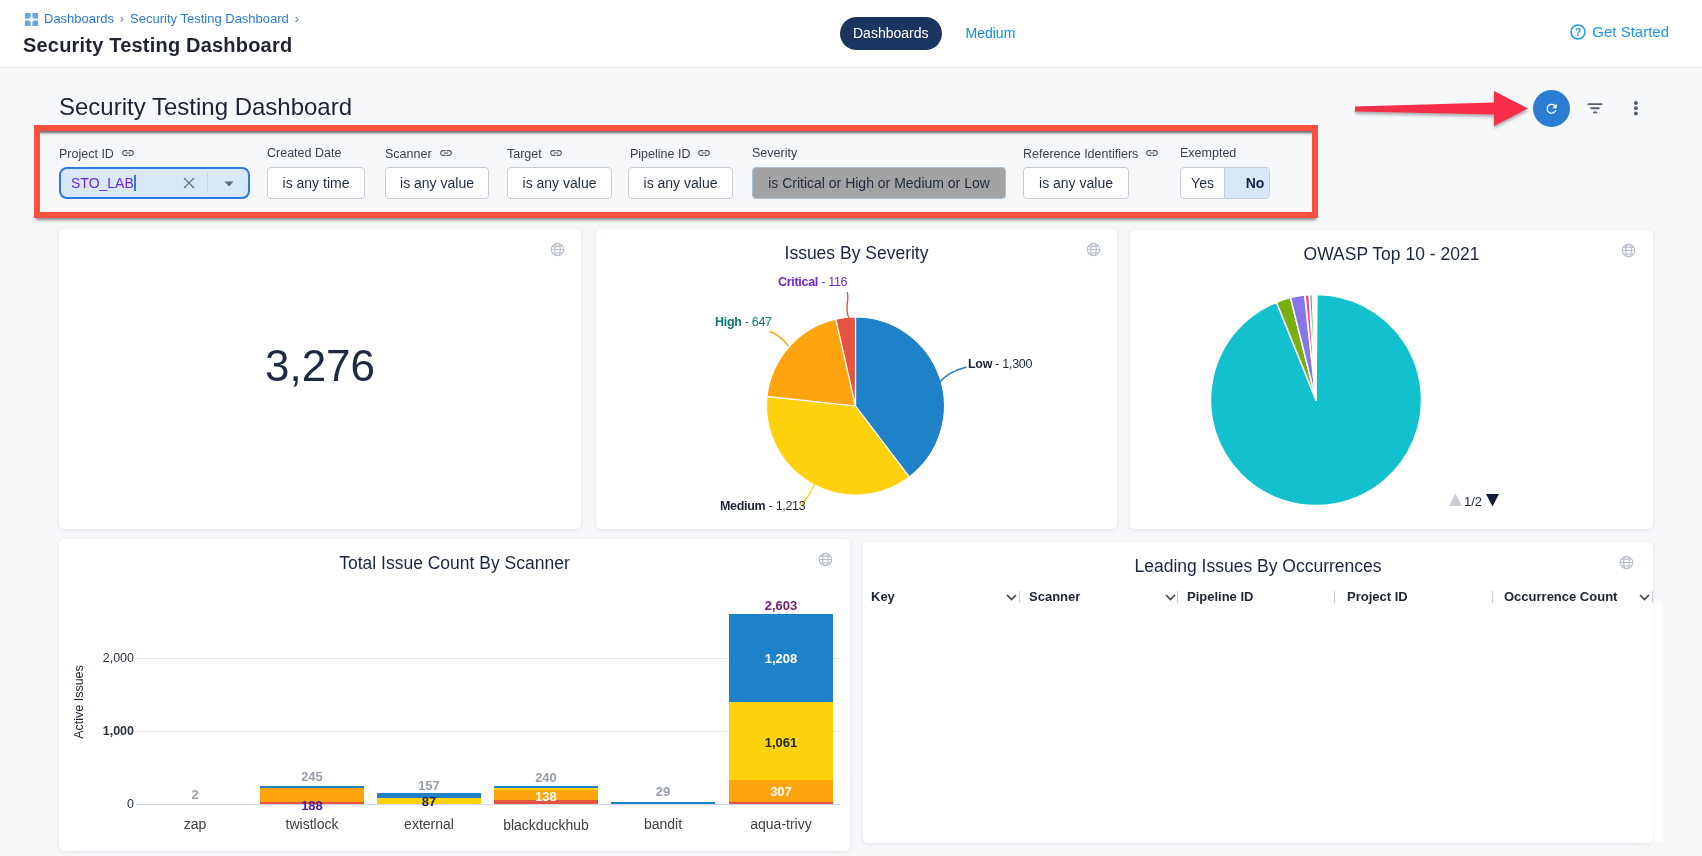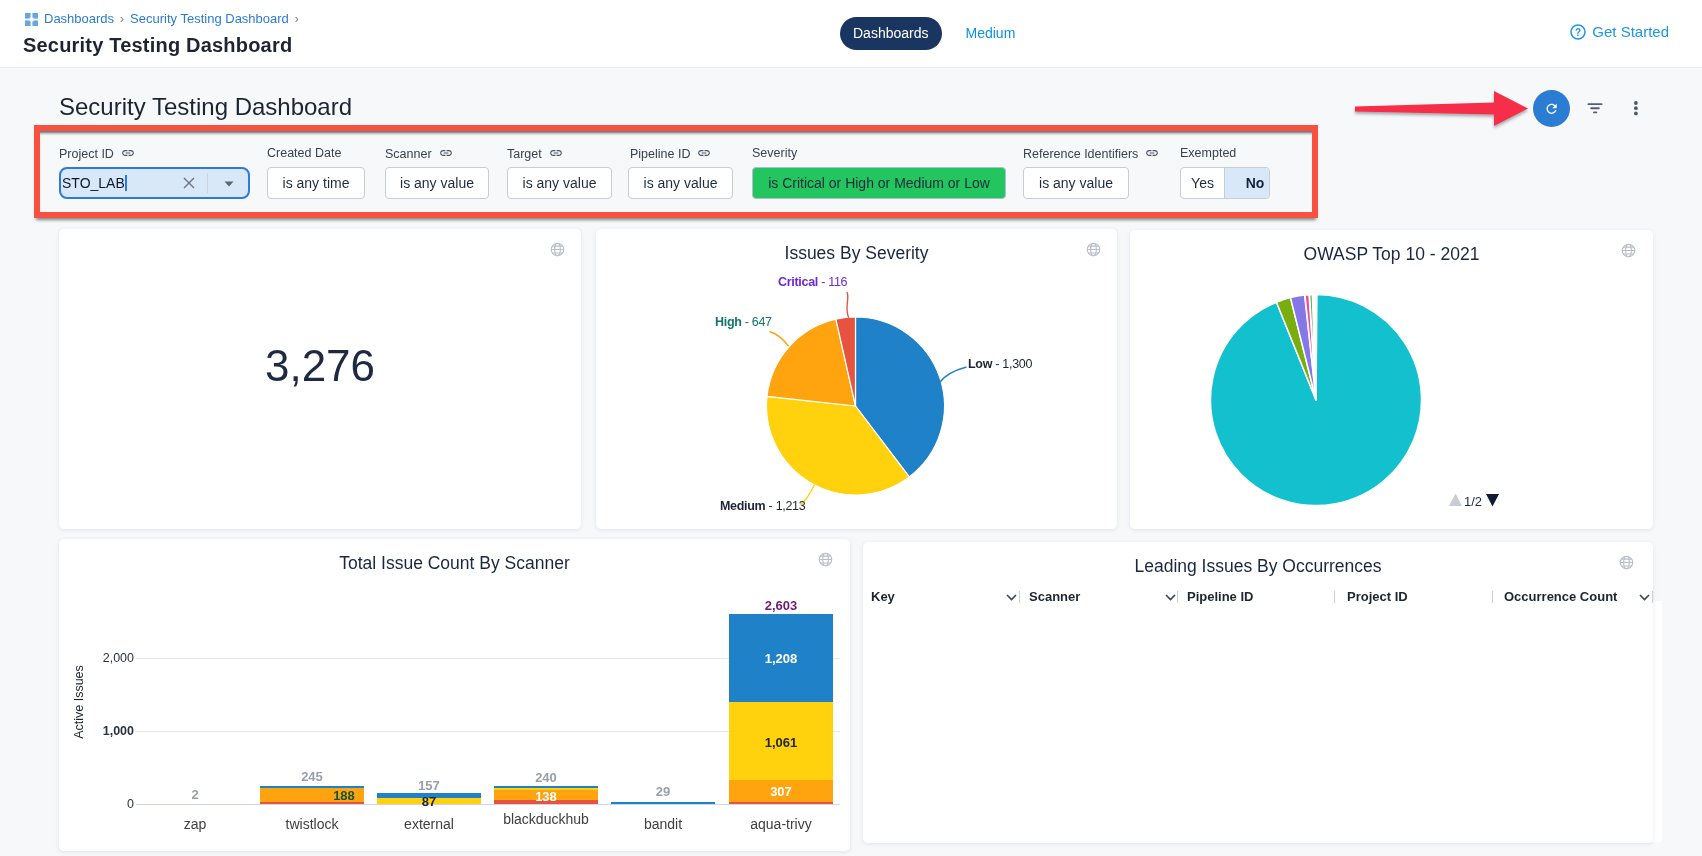--- a/index.html
+++ b/index.html
@@ -14,21 +14,21 @@
 #tabs { position:absolute; left:840px; top:17px; }
 .pill { display:inline-block; background:#1a3560; color:#fff; border-radius:17px; height:33px; line-height:33px; padding:0 13px; font-size:14px; font-weight:500; }
 .folders { display:inline-block; color:#0b92e4; font-size:14px; margin-left:24px; line-height:33px; font-weight:500; }
 #getstarted { position:absolute; right:33px; top:23px; color:#1b96e8; font-size:15px; font-weight:500; }
 
 #ctitle { position:absolute; left:59px; top:93px; font-size:24px; font-weight:500; color:#1c2433; }
 
 #fbar { position:absolute; left:34px; top:125px; width:1284px; height:93px; border:6px solid #f95140; box-shadow: 0 4px 3px -2px rgba(90,95,100,0.75), inset 0 4px 3px -2px rgba(80,85,92,0.9); }
 .flabel { position:absolute; top:15px; font-size:12.5px; color:#39424f; white-space:nowrap; }
 .fbox { position:absolute; top:36px; height:32px; background:#fff; border:1px solid #c6cdd5; border-radius:4px; font-size:14px; color:#1f2b3d; text-align:center; line-height:30px; white-space:nowrap; }
-.fsel { background:#22c55e; border:1px solid #aebfd2; }
+.fsel { background:#a3a3a3; border:1px solid #aebfd2; }
 .linkic { display:inline-block; vertical-align:-2px; margin-left:7px; }
 
 .card { position:absolute; background:#fff; border-radius:5px; box-shadow:0 1px 4px rgba(35,55,80,0.10); }
 .ctitle2 { position:absolute; top:14px; width:100%; text-align:center; font-size:17.5px; font-weight:500; color:#1b2740; }
 .globe { position:absolute; top:13px; }
 
 .gline { position:absolute; left:77px; width:704px; height:1px; background:#e6e6e6; }
 .bar { position:absolute; width:104px; }
 .blab { position:absolute; width:104px; text-align:center; font-size:13px; font-weight:700; }
 .cat { position:absolute; width:116px; text-align:center; font-size:14px; color:#404040; }
@@ -80,21 +80,21 @@
         </filter>
       </defs>
     <path d="M3 20.5 L142 16.5 L142 5 L176 22.5 L142 40 L142 28.5 L3 25.5 Z" fill="#f62e48" filter="url(#ash)"></path>
   </svg>
   <div id="ctitle">Security Testing Dashboard</div>
   <div id="fbar">
     <div class="flabel" style="left:19px;">Project ID<svg class="linkic" width="14" height="14" viewBox="0 0 24 24">
           <path d="M3.9 12c0-1.71 1.39-3.1 3.1-3.1h4V7H7c-2.76 0-5 2.24-5 5s2.24 5 5 5h4v-1.9H7c-1.71 0-3.1-1.39-3.1-3.1zM8 13h8v-2H8v2zm9-6h-4v1.9h4c1.71 0 3.1 1.39 3.1 3.1s-1.39 3.1-3.1 3.1h-4V17h4c2.76 0 5-2.24 5-5s-2.24-5-5-5z" fill="#4a5462"></path>
         </svg></div>
     <div class="fbox fstolab" style="left:19px; width:191px; background:#d9e8f8; border:2px solid #2a7ae0; border-radius:8px; text-align:left; line-height:28px;">
-      <span style="padding-left:1px; color:#0f172a;">STO_LAB</span><span style="display:inline-block; width:2px; height:16px; background:#2a7ae0; vertical-align:-3px;"></span>
+      <span style="padding-left:10px; color:#6d28d9;">STO_LAB</span><span style="display:inline-block; width:2px; height:16px; background:#2a7ae0; vertical-align:-3px;"></span>
       <svg class="abs" style="right:52px; top:7px;" width="14" height="14" viewBox="0 0 14 14">
           <path d="M2 2 L12 12 M12 2 L2 12" stroke="#6a7382" stroke-width="1.4"></path>
         </svg>
       <div class="abs" style="right:40px; top:4px; width:1px; height:20px; background:#cfd3d9;"></div>
       <svg class="abs" style="right:14px; top:12px;" width="10" height="6" viewBox="0 0 10 6">
           <path d="M0.5 0.5 L5 5.5 L9.5 0.5 Z" fill="#5c6570"></path>
         </svg>
     </div>
     <div class="flabel" style="left:227px;">Created Date</div>
     <div class="fbox" style="left:227px; width:98px;">is any time</div>
@@ -216,31 +216,31 @@
     <div class="bar" style="left:670px; top:240.6px; height:22.4px; background:#ffa30f;"></div>
     <div class="bar" style="left:670px; top:263px; height:2px; background:#e6543f;"></div>
 
     <div class="blab" style="left:84px; top:248px; color:#999fa8;">2</div>
     <div class="blab" style="left:201px; top:230px; color:#999fa8;">245</div>
     <div class="blab" style="left:318px; top:239px; color:#999fa8;">157</div>
     <div class="blab" style="left:435px; top:230.5px; color:#999fa8;">240</div>
     <div class="blab" style="left:552px; top:245px; color:#999fa8;">29</div>
     <div class="blab" style="left:670px; top:58.5px; color:#701a75;">2,603</div>
 
-    <div class="blab" style="left:201px; top:249px; color:#14532d;margin-left:32px;">188</div>
+    <div class="blab" style="left:201px; top:259px; color:#4c1d95;">188</div>
     <div class="blab" style="left:318px; top:255px; color:#1d2531;">87</div>
     <div class="blab" style="left:435px; top:250px; color:#fff;">138</div>
     <div class="blab" style="left:670px; top:112px; color:#fff;">1,208</div>
     <div class="blab" style="left:670px; top:195.5px; color:#1d2531;">1,061</div>
     <div class="blab" style="left:670px; top:245px; color:#fff;">307</div>
 
     <div class="cat" style="left:78px; top:277px;">zap</div>
     <div class="cat" style="left:195px; top:277px;">twistlock</div>
     <div class="cat" style="left:312px; top:277px;">external</div>
-    <div class="cat" style="left:429px; top:272px;">blackduckhub</div>
+    <div class="cat" style="left:429px; top:278px;">blackduckhub</div>
     <div class="cat" style="left:546px; top:277px;">bandit</div>
     <div class="cat" style="left:664px; top:277px;">aqua-trivy</div>
   </div>
   <div class="card" id="card5" style="left:863px; top:542px; width:790px; height:301px;">
     <div class="ctitle2">Leading Issues By Occurrences</div>
     <svg class="globe" style="right:19px;" width="15" height="15" viewBox="0 0 24 24">
         <g fill="none" stroke="#b8bfca" stroke-width="1.8">
           <circle cx="12" cy="12" r="10"></circle>
           <ellipse cx="12" cy="12" rx="4.5" ry="10"></ellipse>
           <path d="M2 12h20 M3.5 6.5h17 M3.5 17.5h17"></path>

